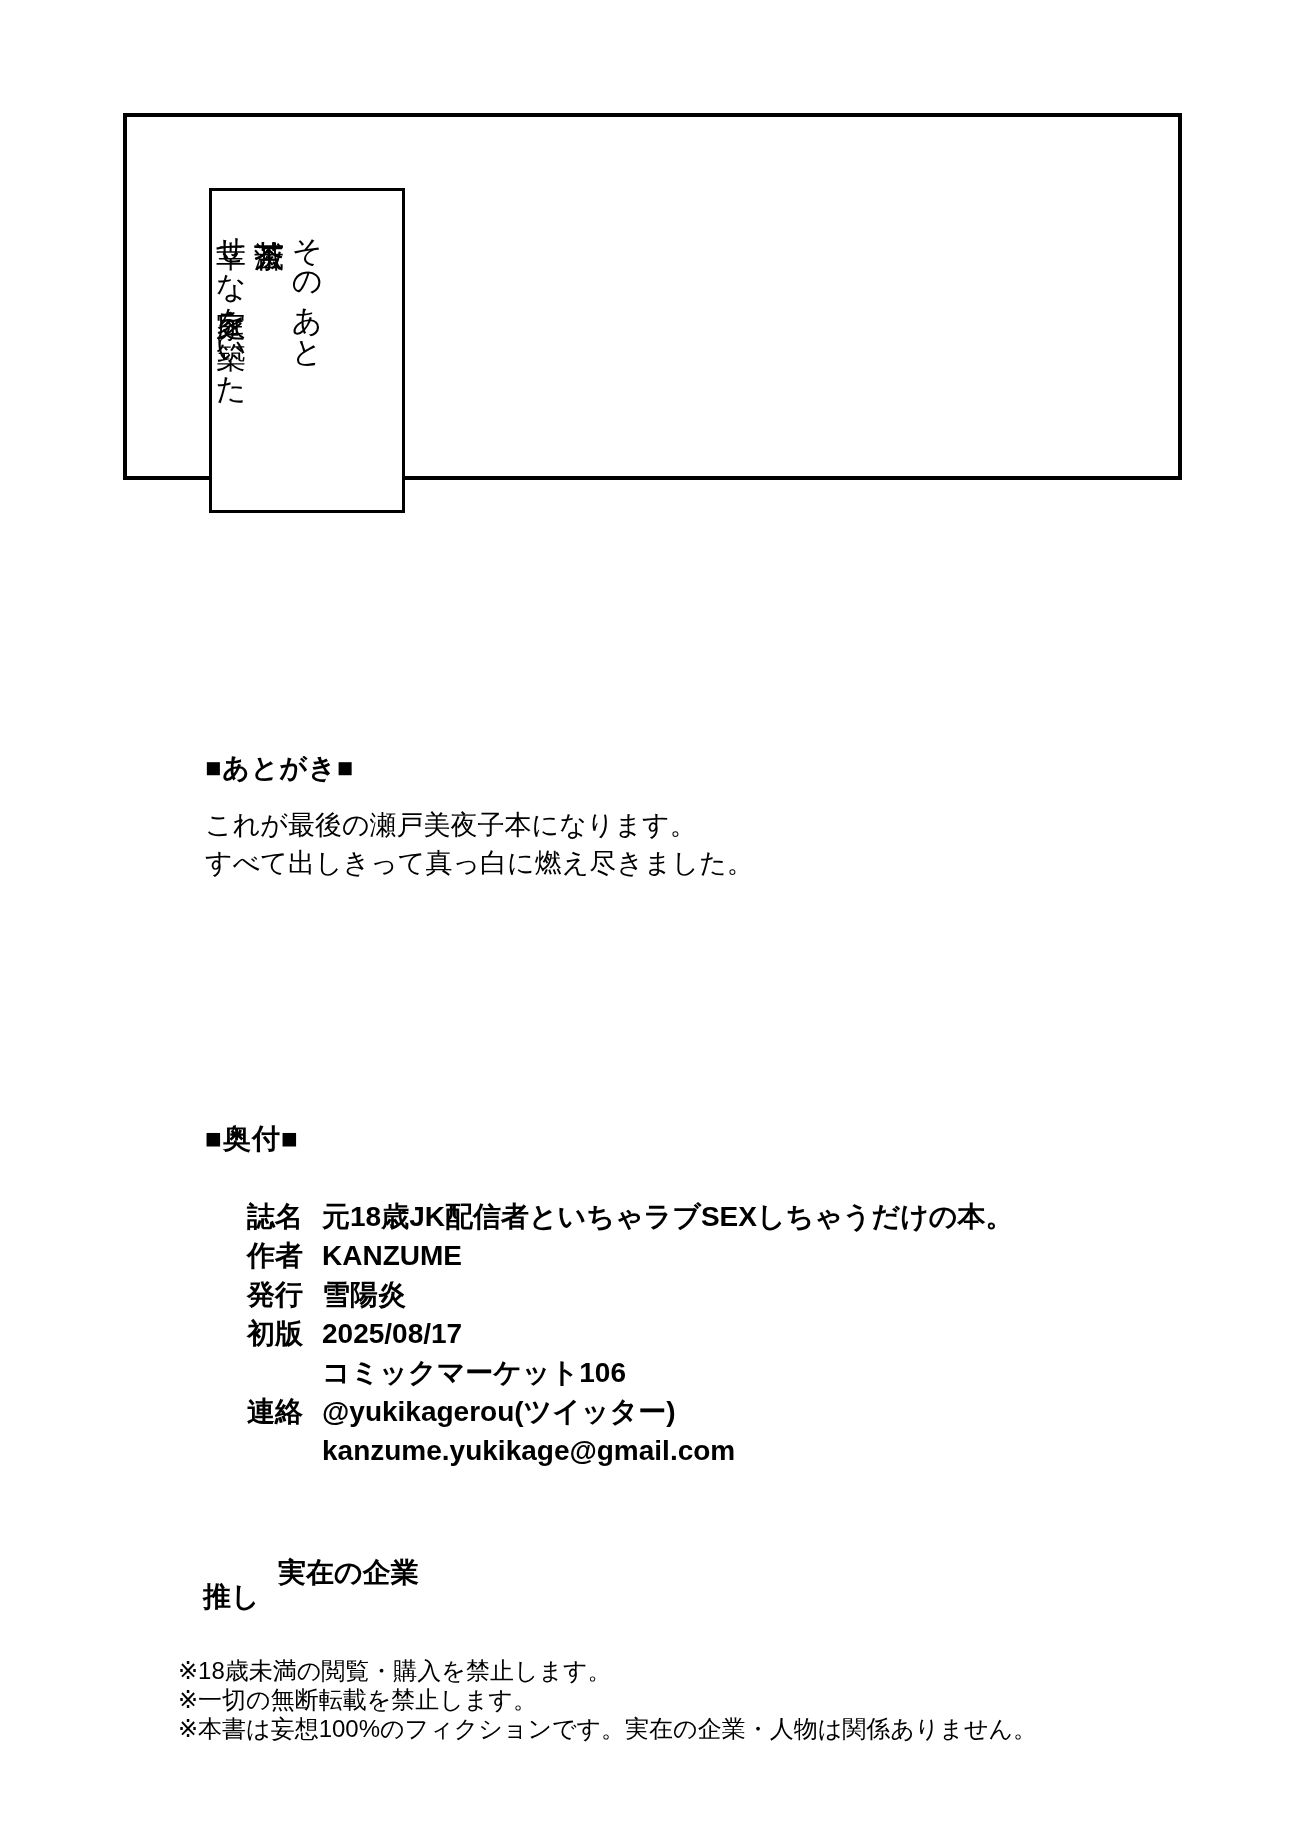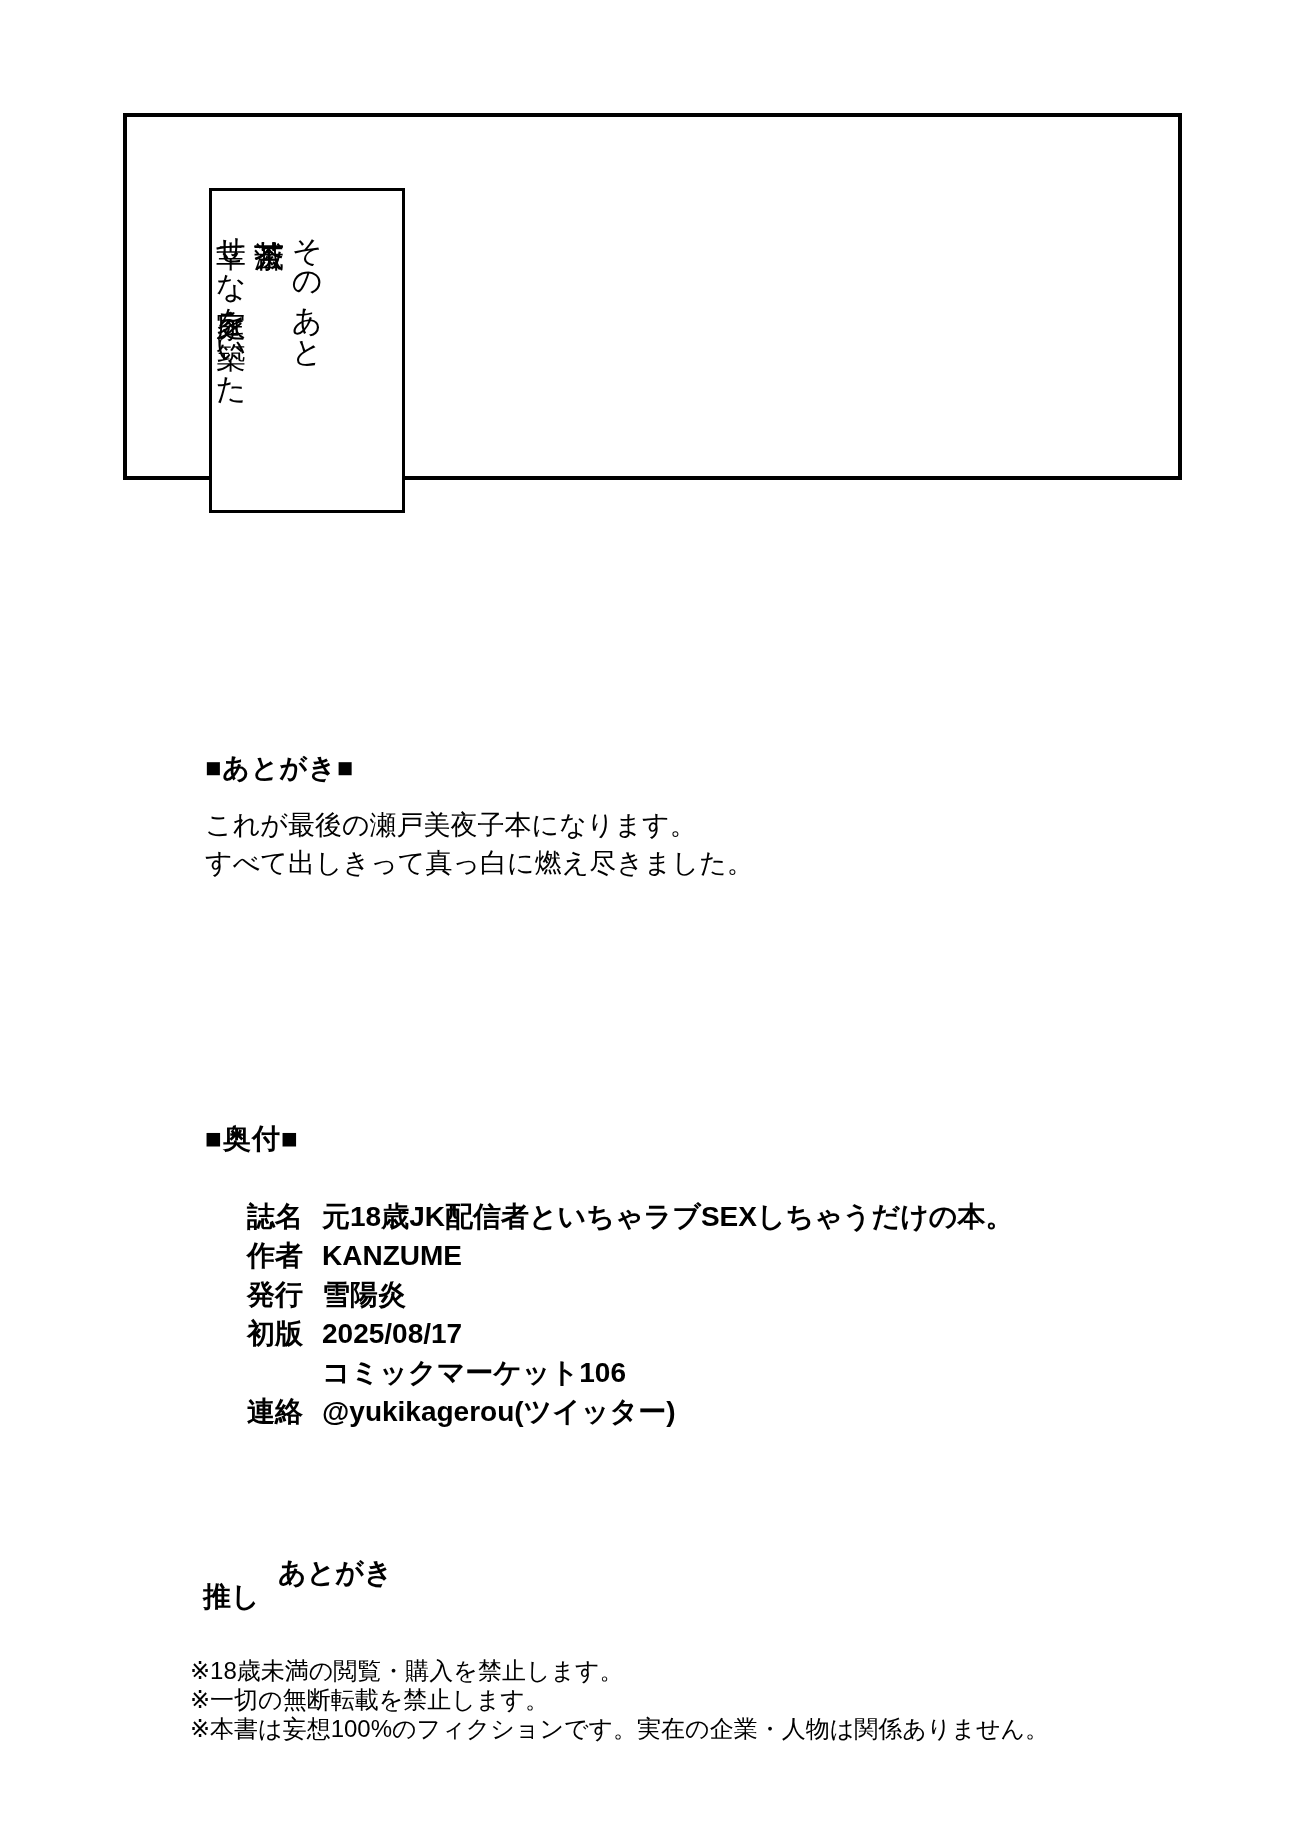--- a/index.html
+++ b/index.html
@@ -71,21 +71,21 @@
     position:absolute;
     left:203px; top:1554px;
     font-size:28px;
     font-weight:bold;
     display:flex;
     white-space:nowrap;
   }
   .favorite-row .lbl{ width:75px; flex:0 0 75px;margin-top:24px; }
   .notices{
     position:absolute;
-    left:190px; top:1656px;
+    left:178px; top:1656px;
     font-size:24px;
     line-height:29px;
     white-space:nowrap;
   }
 </style>
 </head>
 <body>
 
 <div class="canvas">
 
@@ -124,25 +124,29 @@
       <span class="val">2025/08/17</span>
     </div>
     <div class="row">
       <span class="lbl"></span>
       <span class="val">コミックマーケット106</span>
     </div>
     <div class="row">
       <span class="lbl">連絡</span>
       <span class="val">@yukikagerou(ツイッター)</span>
     </div>
+    <div class="row">
+      <span class="lbl"></span>
+      <span class="val">kanzume.yukikage@gmail.com</span>
+    </div>
   </div>
 
   <div class="favorite-row">
     <span class="lbl">推し</span>
-    <span class="val">あとがき</span>
+    <span class="val">実在の企業</span>
   </div>
 
   <div class="notices">
     <div>※18歳未満の閲覧・購入を禁止します。</div>
     <div>※一切の無断転載を禁止します。</div>
     <div>※本書は妄想100%のフィクションです。実在の企業・人物は関係ありません。</div>
   </div>
 
 </div>
 

